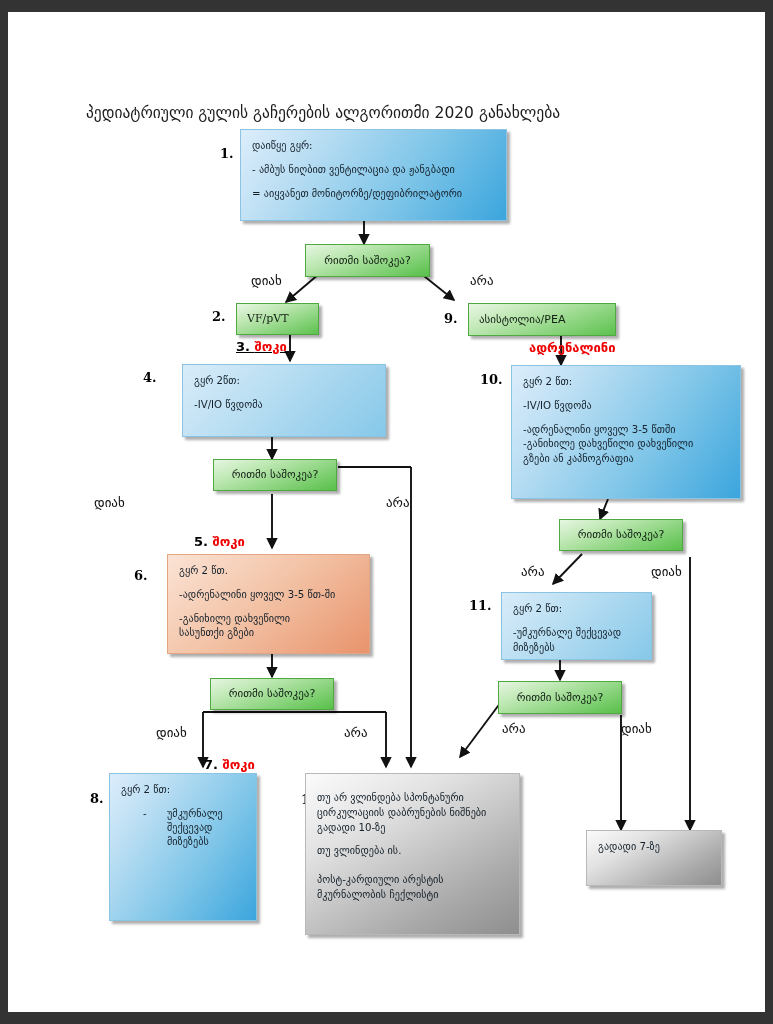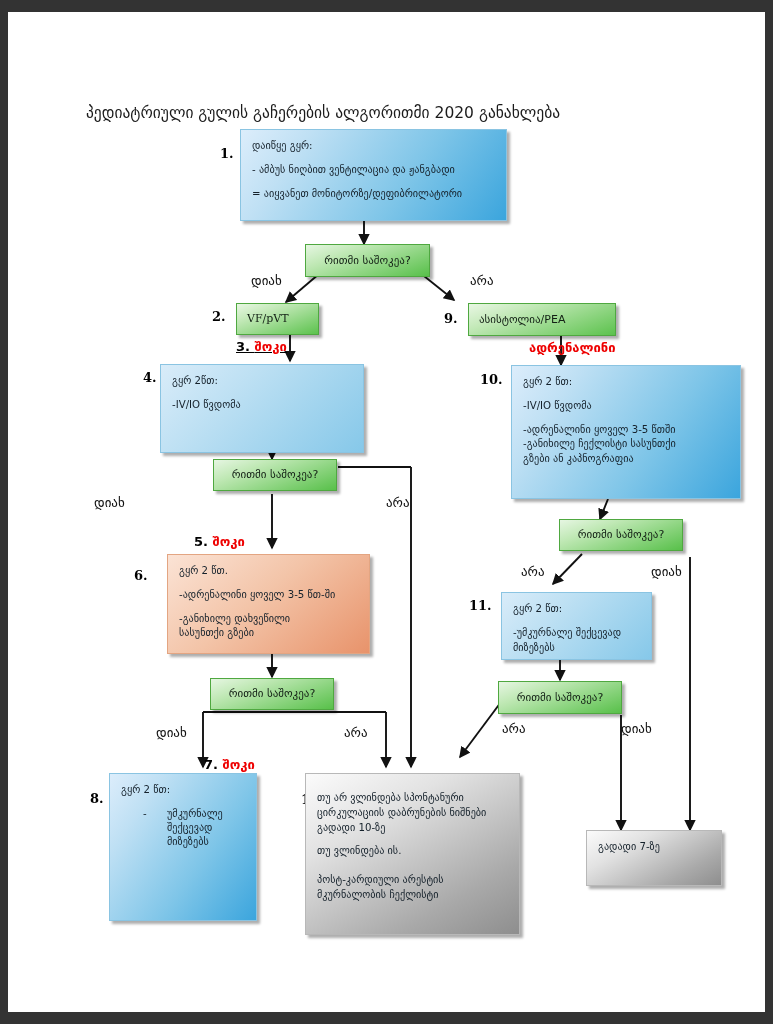--- a/index.html
+++ b/index.html
@@ -189,31 +189,31 @@
   <div class="box green-sm serif" style="left:228px; top:291px; width:83px; height:32px;">VF/pVT</div>
   <div class="shocklabel" style="left:228px; top:327px;text-decoration:underline;">
     <span class="n">3. </span><span class="w">შოკი</span>
   </div>
 
   <div class="num" style="left:436px; top:299px;">9.</div>
   <div class="box green-sm" style="left:460px; top:291px; width:148px; height:33px;">ასისტოლია/PEA</div>
   <div class="redlabel" style="left:521px; top:328px;">ადრენალინი</div>
 
   <div class="num" style="left:135px; top:358px;">4.</div>
-  <div class="box blue-lite" style="left:152px; top:352px; width:204px; height:89px;">
+  <div class="box blue-lite" style="left:174px; top:352px; width:204px; height:73px;">
     <p>გყრ 2წთ:</p>
     <p>-IV/IO წვდომა</p>
   </div>
 
   <div class="num" style="left:472px; top:360px;">10.</div>
   <div class="box blue" style="left:503px; top:353px; width:230px; height:134px;">
     <p>გყრ 2 წთ:</p>
     <p>-IV/IO წვდომა</p>
     <p style="margin-bottom:0;">-ადრენალინი ყოველ 3-5 წთში</p>
-    <p style="margin-bottom:0;">-განიხილე ჩექლისტი სასუნთქი</p>
+    <p style="margin-bottom:0;">-განიხილე დახვეწილი დახვეწილი</p>
     <p>გზები ან კაპნოგრაფია</p>
   </div>
 
   <div class="box green" style="left:205px; top:447px; width:124px; height:32px;">რითმი საშოკეა?</div>
   <div class="edgelabel" style="left:86px; top:483px;">დიახ</div>
   <div class="edgelabel" style="left:378px; top:483px;">არა</div>
   <div class="shocklabel" style="left:186px; top:522px;">
     <span class="n">5. </span><span class="w">შოკი</span>
   </div>
 

